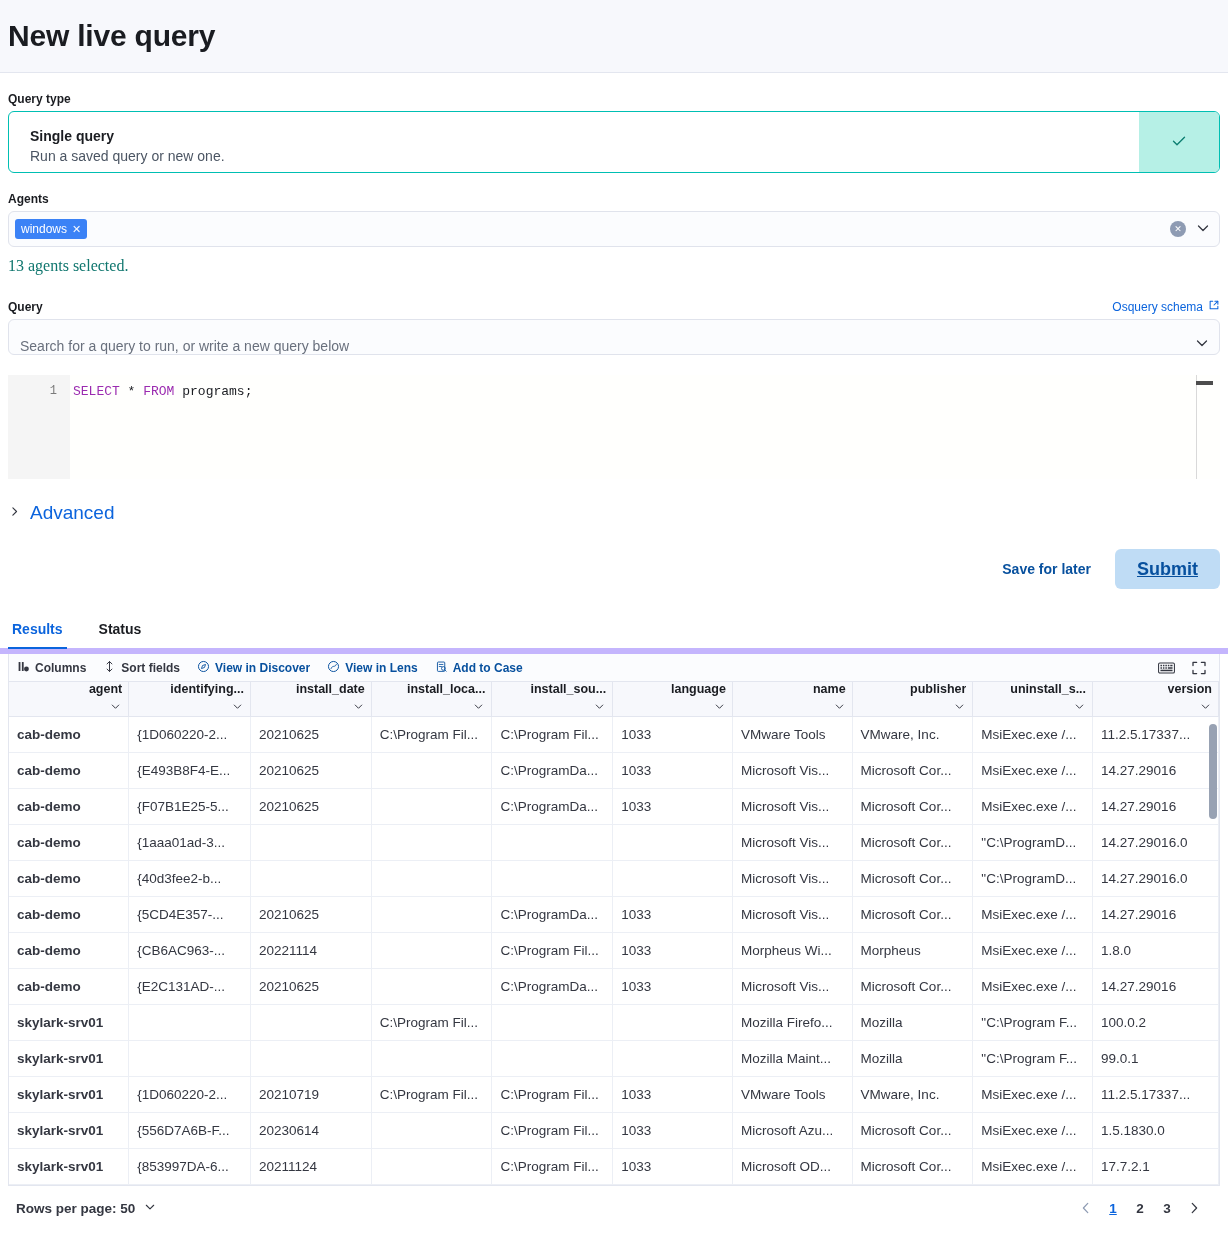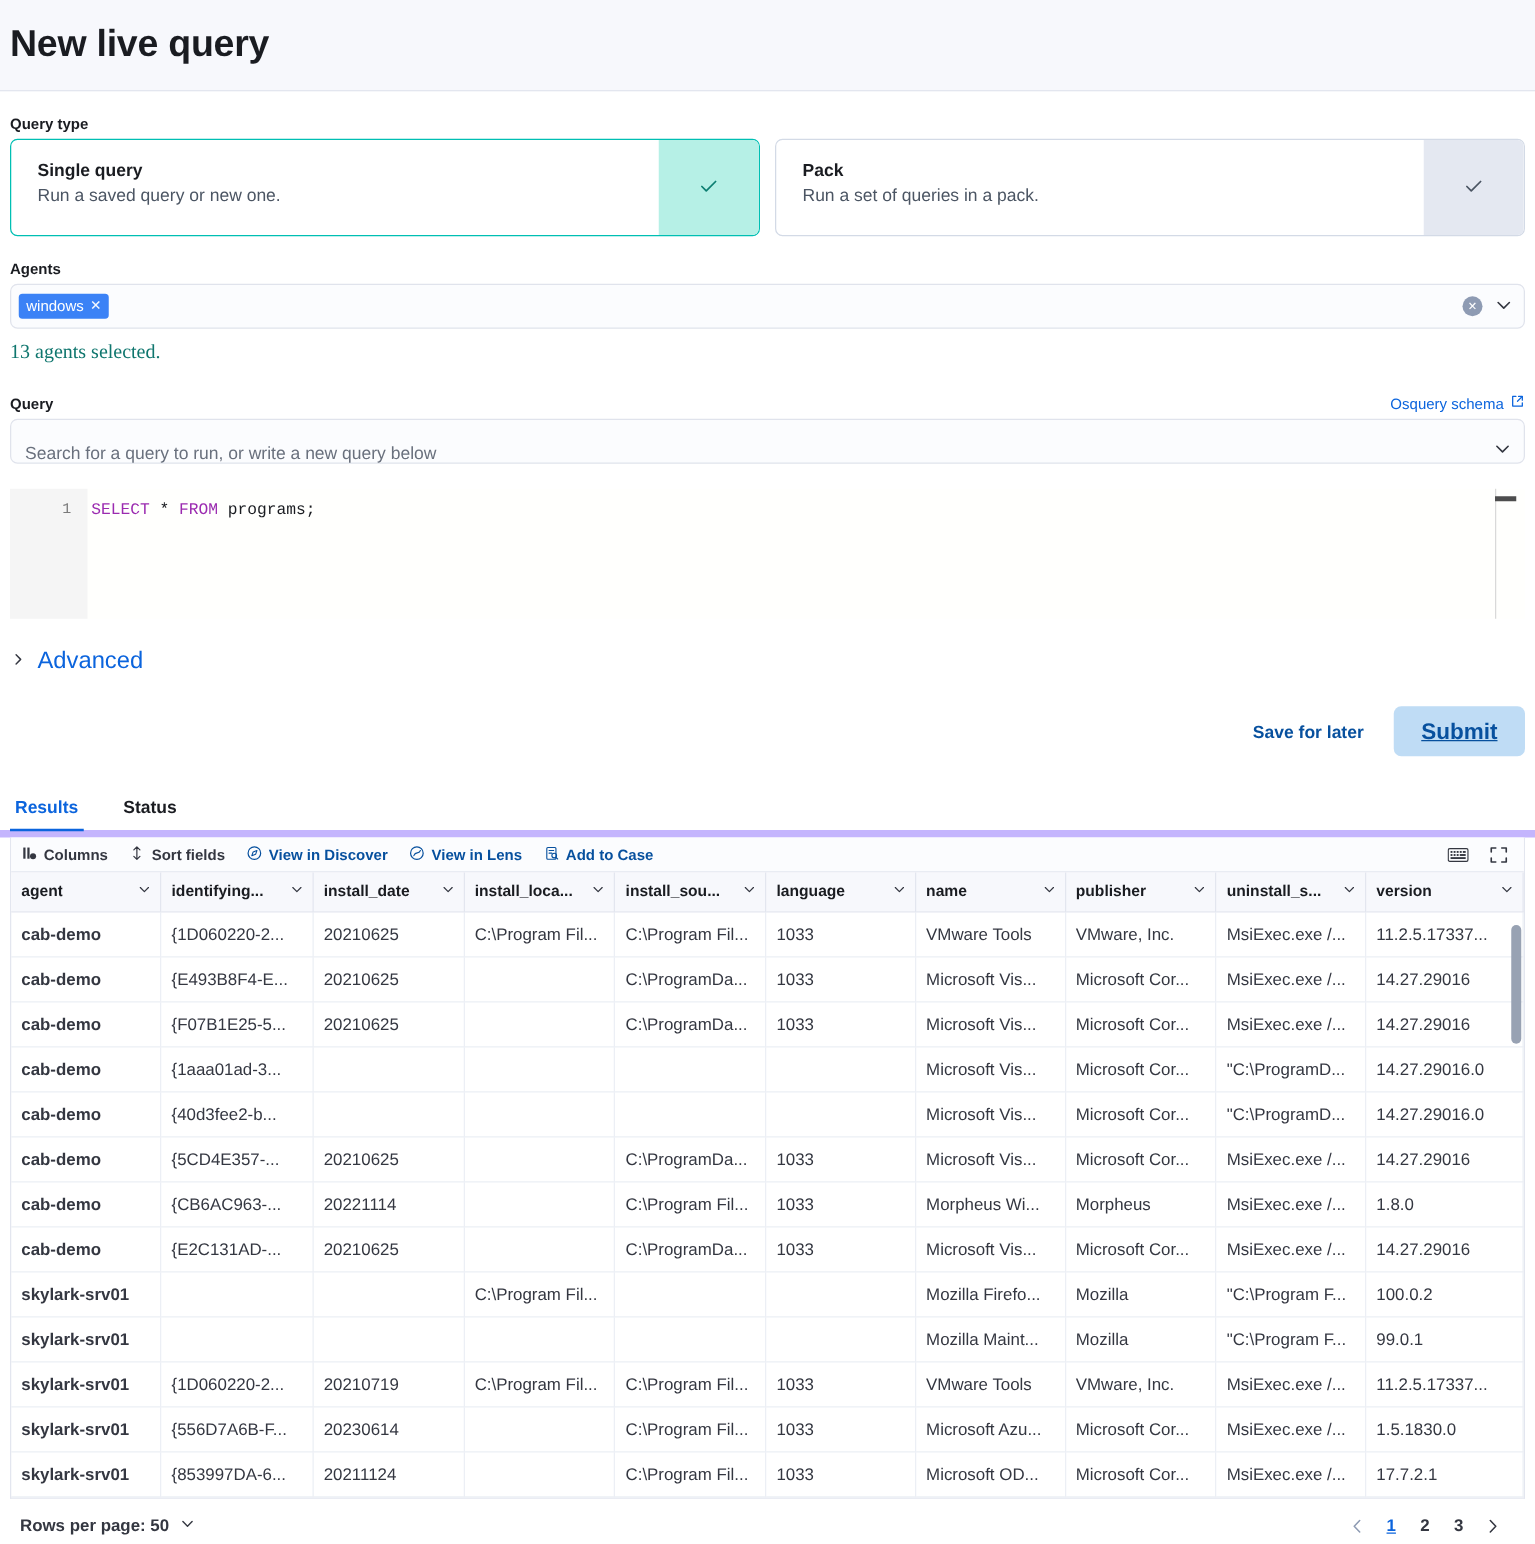--- a/index.html
+++ b/index.html
@@ -45,21 +45,21 @@
     justify-content: space-between;
     margin-top: 24px;
     margin-bottom: 5px;
   }
   .label-row .field-label { margin: 0; }
 
   
   .card-row { display: flex; gap: 12px; }
   .qtype-card {
     flex: 1 1 0;
-    height: 78px;
+    height: 62px;
     display: flex;
     align-items: stretch;
     border-radius: 6px;
     background: #ffffff;
     overflow: hidden;
     cursor: pointer;
     gap: 48px;
   }
   .qtype-card.selected { border: 1px solid #00bfb3; }
   .qtype-card.unselected { border: 1px solid #d3dae6; }
@@ -301,21 +301,21 @@
     background: #f7f8fc;
     border-right: 1px solid #e3e6ef;
     border-bottom: 1px solid #e3e6ef;
     font-size: 12.5px;
     font-weight: bold;
     color: #1a1c21;
     text-align: left;
     height: 31px;
     padding: 0 6px 0 8px;
   }
-  th .th-inner { display: flex; align-items: center; justify-content: space-between; gap: 4px; }
+  th .th-inner { display: flex; align-items: flex-end; justify-content: space-between; gap: 4px; flex-direction: column; }
   th .th-text { overflow: hidden; text-overflow: ellipsis; white-space: nowrap; }
   table.dg td {
     border-right: 1px solid #eceff5;
     border-bottom: 1px solid #eceff5;
     height: 36px;
     font-size: 13.5px;
     padding: 0 6px 0 8px;
     color: #343741;
     overflow: hidden;
     white-space: nowrap;
@@ -392,33 +392,20 @@
       </div>
       <div class="qtype-check">
         <span class="check-glyph">
           <svg width="18" height="18" viewBox="0 0 18 18">
               <path d="M3.5 9.2 L7 12.7 L14.5 5.2" fill="none" stroke="#0d7f72" stroke-width="1.4" stroke-linecap="round" stroke-linejoin="round"></path>
             </svg>
         </span>
       </div>
     </div>
 
-    <div class="qtype-card unselected">
-      <div class="qtype-body">
-        <div class="qtype-title">Pack</div>
-        <div class="qtype-desc">Run a set of queries in a pack.</div>
-      </div>
-      <div class="qtype-check">
-        <span class="check-glyph">
-          <svg width="18" height="18" viewBox="0 0 18 18">
-              <path d="M3.5 9.2 L7 12.7 L14.5 5.2" fill="none" stroke="#4b5563" stroke-width="1.4" stroke-linecap="round" stroke-linejoin="round"></path>
-            </svg>
-        </span>
-      </div>
-    </div>
 
   </div>
 
   <div class="field-label">Agents</div>
   <div class="combo">
     <span class="chip">
       <span>windows</span>
       <span class="chip-x">✕</span>
     </span>
     <span class="combo-actions">

